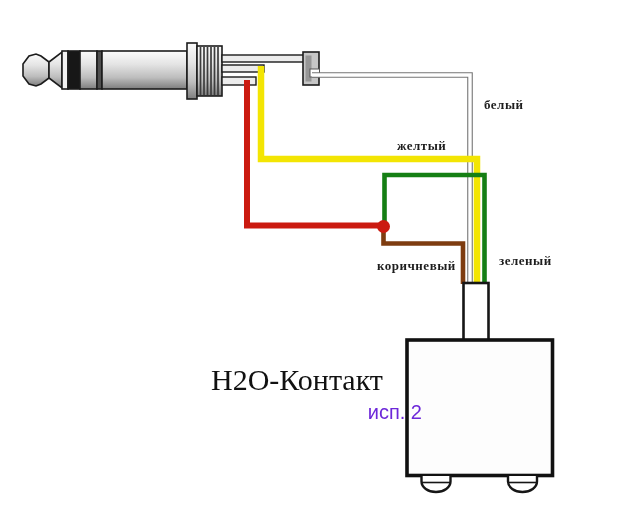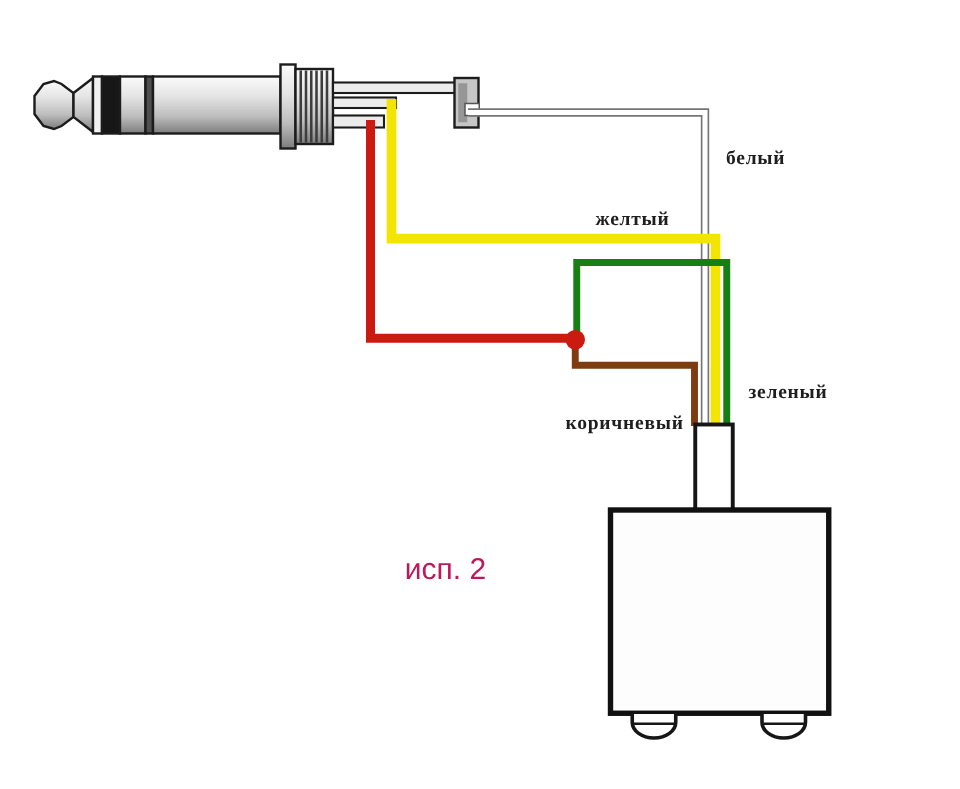--- a/index.html
+++ b/index.html
@@ -13,21 +13,21 @@
     font-size:13px;color:#1e1e1e;letter-spacing:0.5px;white-space:nowrap;text-align:center;
   }
   .title-block{
     position:absolute;left:172px;top:364px;width:250px;text-align:center;color:#000;
   }
   .title-main{
     font-family:"Liberation Serif",serif;font-size:30px;line-height:32px;color:#111;
   }
   .title-sub{
     font-family:"Liberation Sans",sans-serif;font-size:20px;line-height:22px;
-    margin-top:5px;color:#be185d;
+    margin-top:5px;color:#6d28d9;text-align:right;
   }
 </style>
 </head>
 <body>
 
 <div class="stage">
 
   <svg width="640" height="526" viewBox="0 0 640 526">
     <defs>
       <linearGradient id="met" x1="0" y1="0" x2="0" y2="1">
@@ -70,20 +70,21 @@
     <rect x="407" y="340" width="145.5" height="135.5" fill="#fdfdfd" stroke="#111111" stroke-width="3.6"></rect>
 
     <path fill="#ffffff" stroke="#161616" stroke-width="2.4" d="M421.5,476 L421.5,481.5 A14.5,10.5 0 0 0 450.5,481.5 L450.5,476"></path>
     <line x1="421.5" y1="482.5" x2="450.5" y2="482.5" stroke="#161616" stroke-width="1.6"></line>
     <path fill="#ffffff" stroke="#161616" stroke-width="2.4" d="M508,476 L508,481.5 A14.5,10.5 0 0 0 537,481.5 L537,476"></path>
     <line x1="508" y1="482.5" x2="537" y2="482.5" stroke="#161616" stroke-width="1.6"></line>
   </svg>
 
   <div class="wire-label" style="left:484px;top:97px;">белый</div>
   <div class="wire-label" style="left:397px;top:138px;">желтый</div>
-  <div class="wire-label" style="left:377px;top:258px;margin-top:16px;">коричневый</div>
+  <div class="wire-label" style="left:377px;top:258px;">коричневый</div>
   <div class="wire-label" style="left:499px;top:253px;">зеленый</div>
 
   <div class="title-block">
+    <div class="title-main">Н2О-Контакт</div>
     <div class="title-sub">исп. 2</div>
   </div>
 
 </div>
 
 </body></html>

